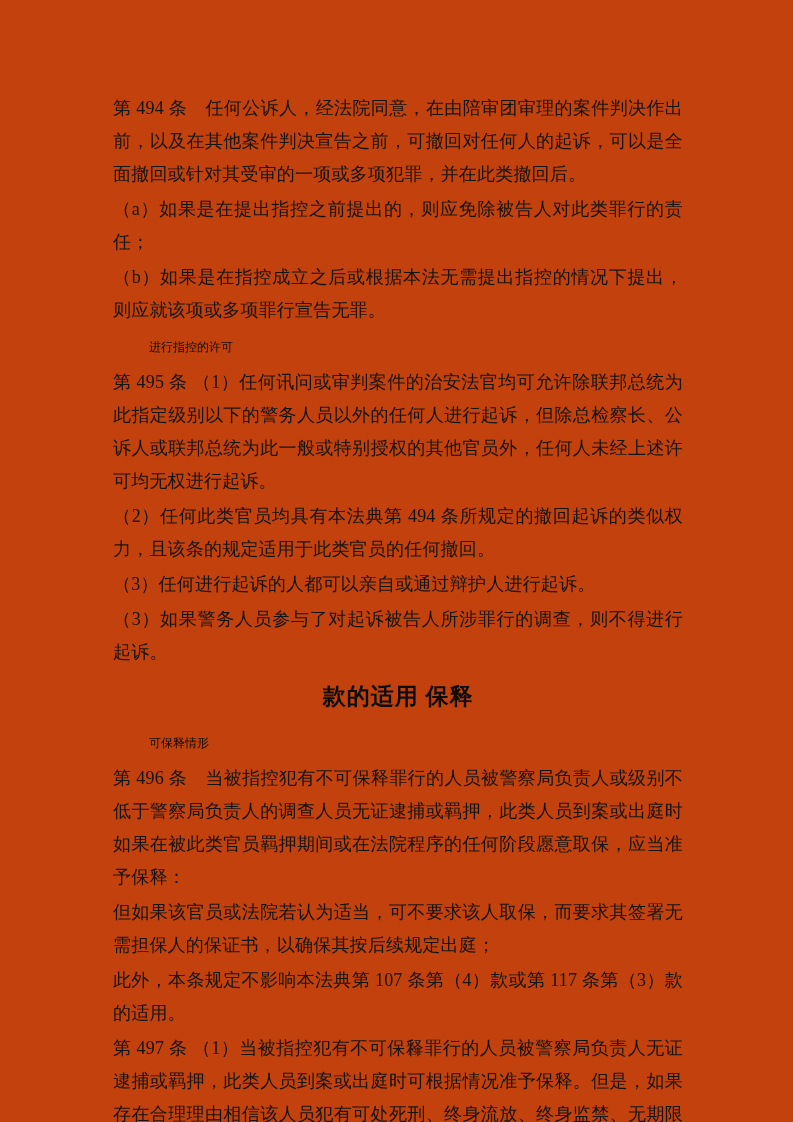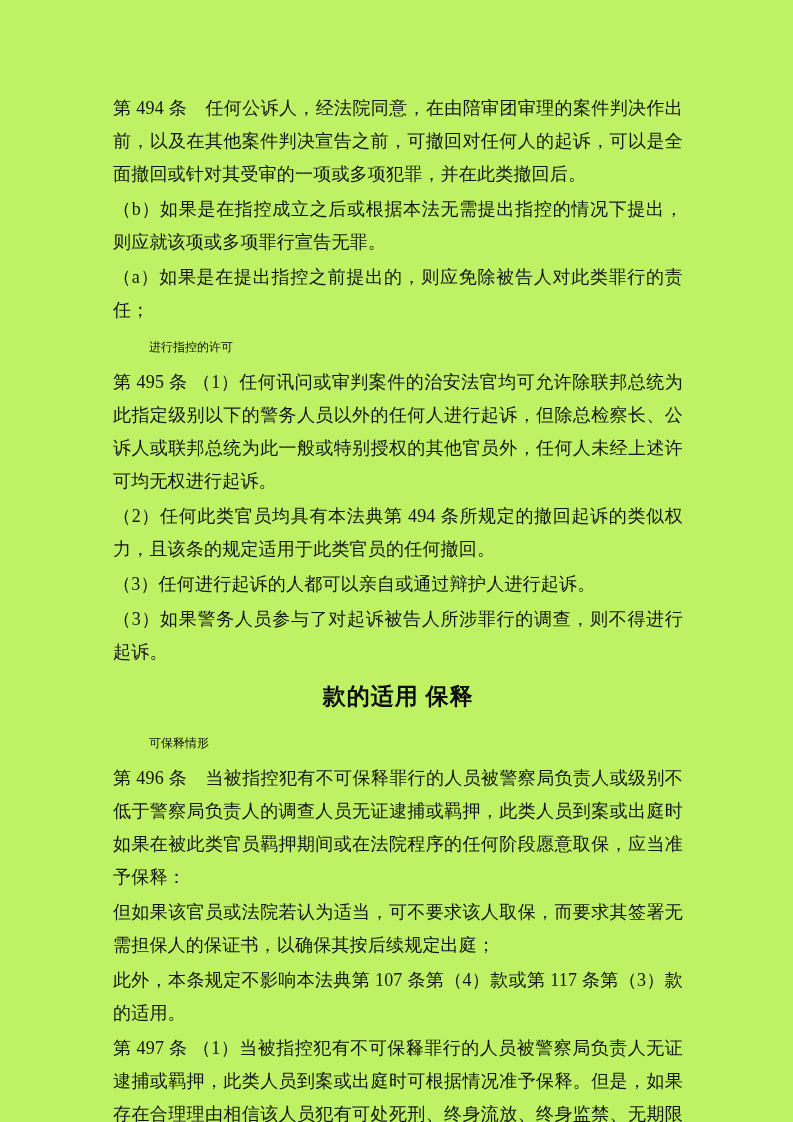--- a/index.html
+++ b/index.html
@@ -5,21 +5,21 @@
   html, body {
     margin: 0;
     padding: 0;
     background: #ffffff;
   }
   .page {
     position: relative;
     width: 793px;
     height: 1122px;
     margin: 0 auto;
-    background: #bef264;
+    background: #c2410c;
     color: #111111;
     font-family: "Liberation Serif", "DejaVu Serif", serif;
     overflow: hidden;
   }
   .content {
     position: absolute;
     top: 92px;
     left: 113px;
     width: 570px;
   }
@@ -61,23 +61,23 @@
   }
 </style>
 </head>
 <body>
 
 <div class="page">
   <div class="content">
 
     <p class="body-para">第 494 条　任何公诉人，经法院同意，在由陪审团审理的案件判决作出前，以及在其他案件判决宣告之前，可撤回对任何人的起诉，可以是全面撤回或针对其受审的一项或多项犯罪，并在此类撤回后。</p>
 
+    <p class="body-para">（a）如果是在提出指控之前提出的，则应免除被告人对此类罪行的责任；</p>
+
     <p class="body-para">（b）如果是在指控成立之后或根据本法无需提出指控的情况下提出，则应就该项或多项罪行宣告无罪。</p>
-
-    <p class="body-para">（a）如果是在提出指控之前提出的，则应免除被告人对此类罪行的责任；</p>
 
     <p class="sub-heading">进行指控的许可</p>
 
     <p class="body-para">第 495 条 （1）任何讯问或审判案件的治安法官均可允许除联邦总统为此指定级别以下的警务人员以外的任何人进行起诉，但除总检察长、公诉人或联邦总统为此一般或特别授权的其他官员外，任何人未经上述许可均无权进行起诉。</p>
 
     <p class="body-para">（2）任何此类官员均具有本法典第 494 条所规定的撤回起诉的类似权力，且该条的规定适用于此类官员的任何撤回。</p>
 
     <p class="body-para">（3）任何进行起诉的人都可以亲自或通过辩护人进行起诉。</p>
 
     <p class="body-para">（3）如果警务人员参与了对起诉被告人所涉罪行的调查，则不得进行起诉。</p>

